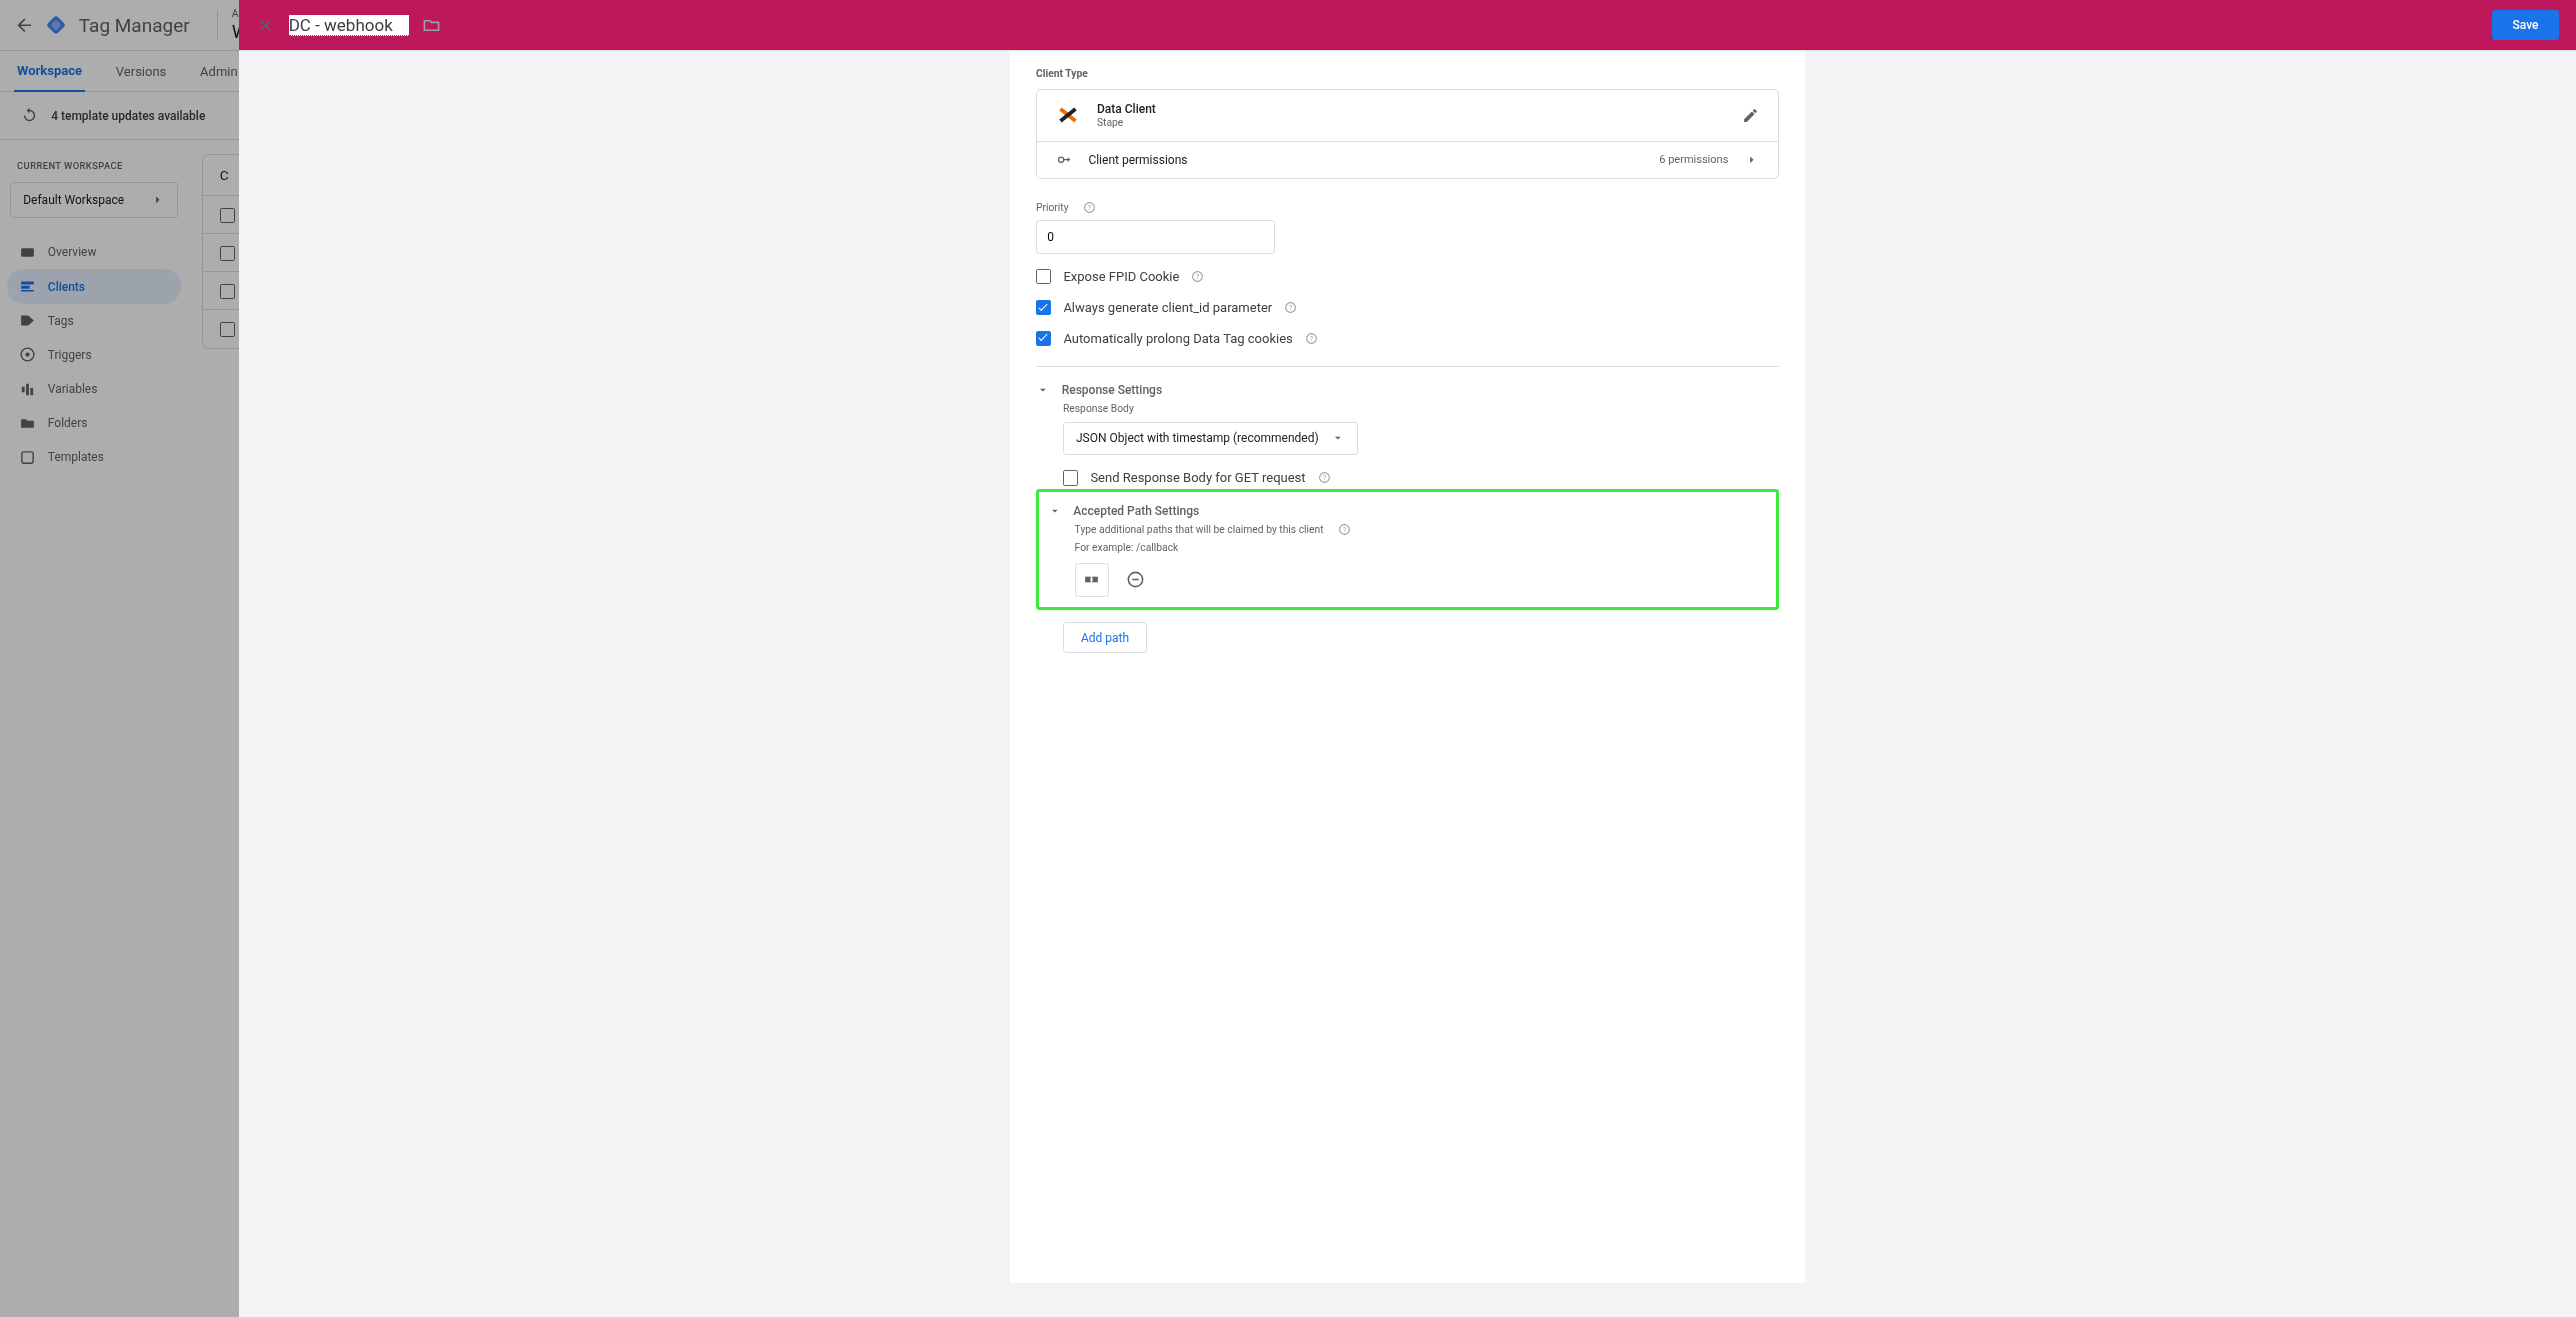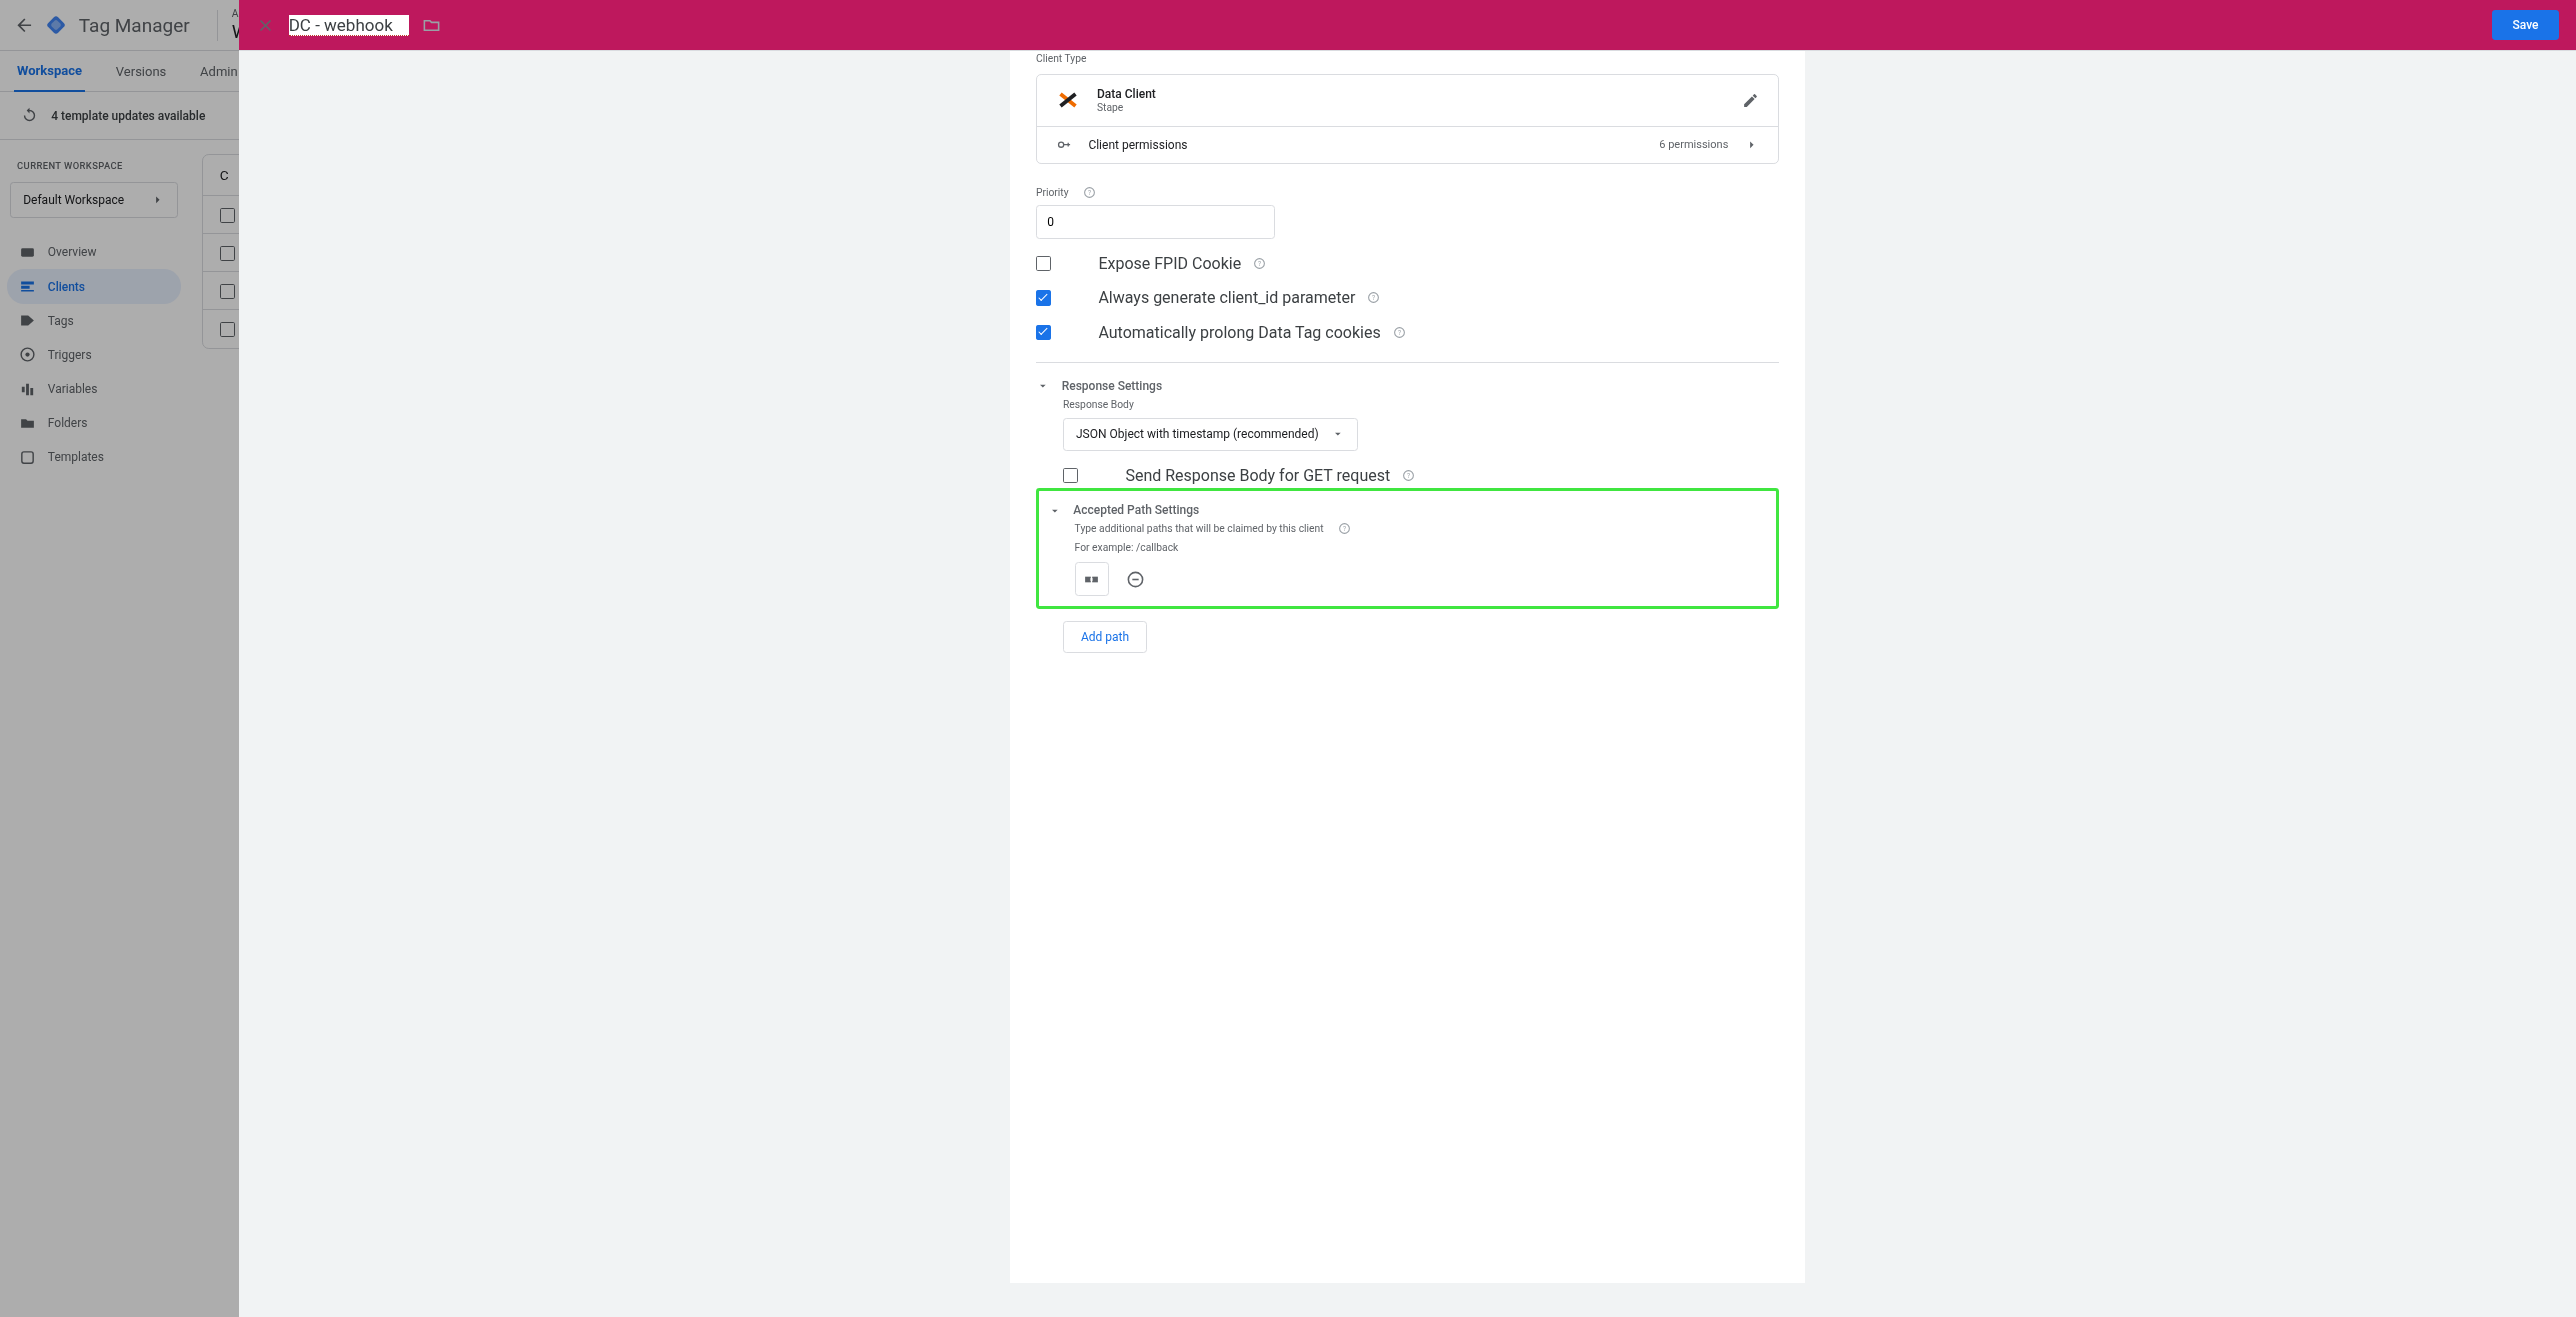--- a/index.html
+++ b/index.html
@@ -47,42 +47,42 @@
 .close-btn { width: 19px; height: 19px; color: #5f6368; cursor: pointer; }
 .modal-title-input { border: none; font-size: 17px; color: #3c4043; border-bottom: 0.9px dotted #c0392b; outline: none; width: 120px; }
 .folder-icon { width: 19px; height: 19px; color: #9aa0a6; cursor: pointer; }
 .spacer { flex: 1; }
 .save-btn { background: #1a73e8; color: #fff; border: none; border-radius: 3.4px; padding: 7.7px 20.5px; font-size: 12px; font-weight: 500; cursor: pointer; }
 
 .modal-body { flex: 1; overflow: auto; background: #f1f3f4; padding: 0 0 34px 0; display: flex; justify-content: center; }
 .config-card { background: #fff; width: 795px; padding: 0 0 20.5px 0; }
 .card-inner { padding: 0 26px; }
 
-.cfg-label { font-size: 10.3px; color: #5f6368; margin-top: 1px; }
+.cfg-label { font-size: 10.3px; color: #5f6368; margin-top: 16px; font-weight: bold; }
 .client-box { border: 0.9px solid #dadce0; border-radius: 5.1px; margin-top: 8.6px; }
 .client-top { display: flex; align-items: center; padding: 12px 19px; gap: 17px; }
 .client-icon { width: 24px; height: 24px; }
 .client-name { font-weight: 500; font-size: 12px; }
 .client-sub { font-size: 10.3px; color: #5f6368; }
 .pencil-icon { width: 17px; height: 17px; color: #5f6368; cursor: pointer; }
 .client-perm { border-top: 0.9px solid #dadce0; display: flex; align-items: center; padding: 10.3px 19px; gap: 17px; cursor: pointer; }
 .key-icon { width: 15.4px; height: 15.4px; color: #5f6368; }
 .perm-count { font-size: 11px; color: #5f6368; }
 .chevron-icon { width: 13.7px; height: 13.7px; color: #5f6368; }
 
 .priority-row { margin-top: 22px; }
 .field-label { font-size: 10.3px; color: #5f6368; display: flex; align-items: center; gap: 14px; }
 .help-icon { width: 13px; height: 13px; color: #9aa0a6; }
 .text-input { border: 0.9px solid #dadce0; border-radius: 3.4px; padding: 8.6px 10.3px; font-size: 12px; width: 239px; margin-top: 6.8px; }
 
 .checkbox-row { display: flex; align-items: center; gap: 12px; margin-top: 15.4px; }
 .gcheck { width: 15.4px; height: 15.4px; border: 1.7px solid #5f6368; border-radius: 1.7px; position: relative; cursor: pointer; }
 .gcheck.checked { background: #1a73e8; border-color: #1a73e8; }
 .gcheck.checked::after { content: ""; position: absolute; left: 4.3px; top: 0.9px; width: 3.4px; height: 7.7px; border: solid white; border-width: 0 1.7px 1.7px 0; transform: rotate(45deg); }
-.check-label { font-size: 16px; color: #3c4043; margin-left: 35px; }
+.check-label { font-size: 13px; color: #3c4043; }
 
 .section-div { border-top: 0.9px solid #dadce0; margin: 20.5px 0 0 0; }
 .section-header { display: flex; align-items: center; gap: 12px; padding: 15.4px 0 5.1px 0; cursor: pointer; }
 .expand-icon { width: 13.7px; height: 13.7px; color: #5f6368; }
 .section-title { font-size: 12px; color: #5f6368; font-weight: 500; }
 
 .indent { padding-left: 27px; }
 .select-box { border: 0.9px solid #dadce0; border-radius: 3.4px; padding: 8.6px 12px; width: 295px; display: flex; justify-content: space-between; align-items: center; margin-top: 6.8px; cursor: pointer; }
 
 .highlight-box { border: 3.4px solid #40e640; border-radius: 3.4px; padding: 6.8px 13.7px 10.3px 8.6px; margin-top: 3.4px; }

